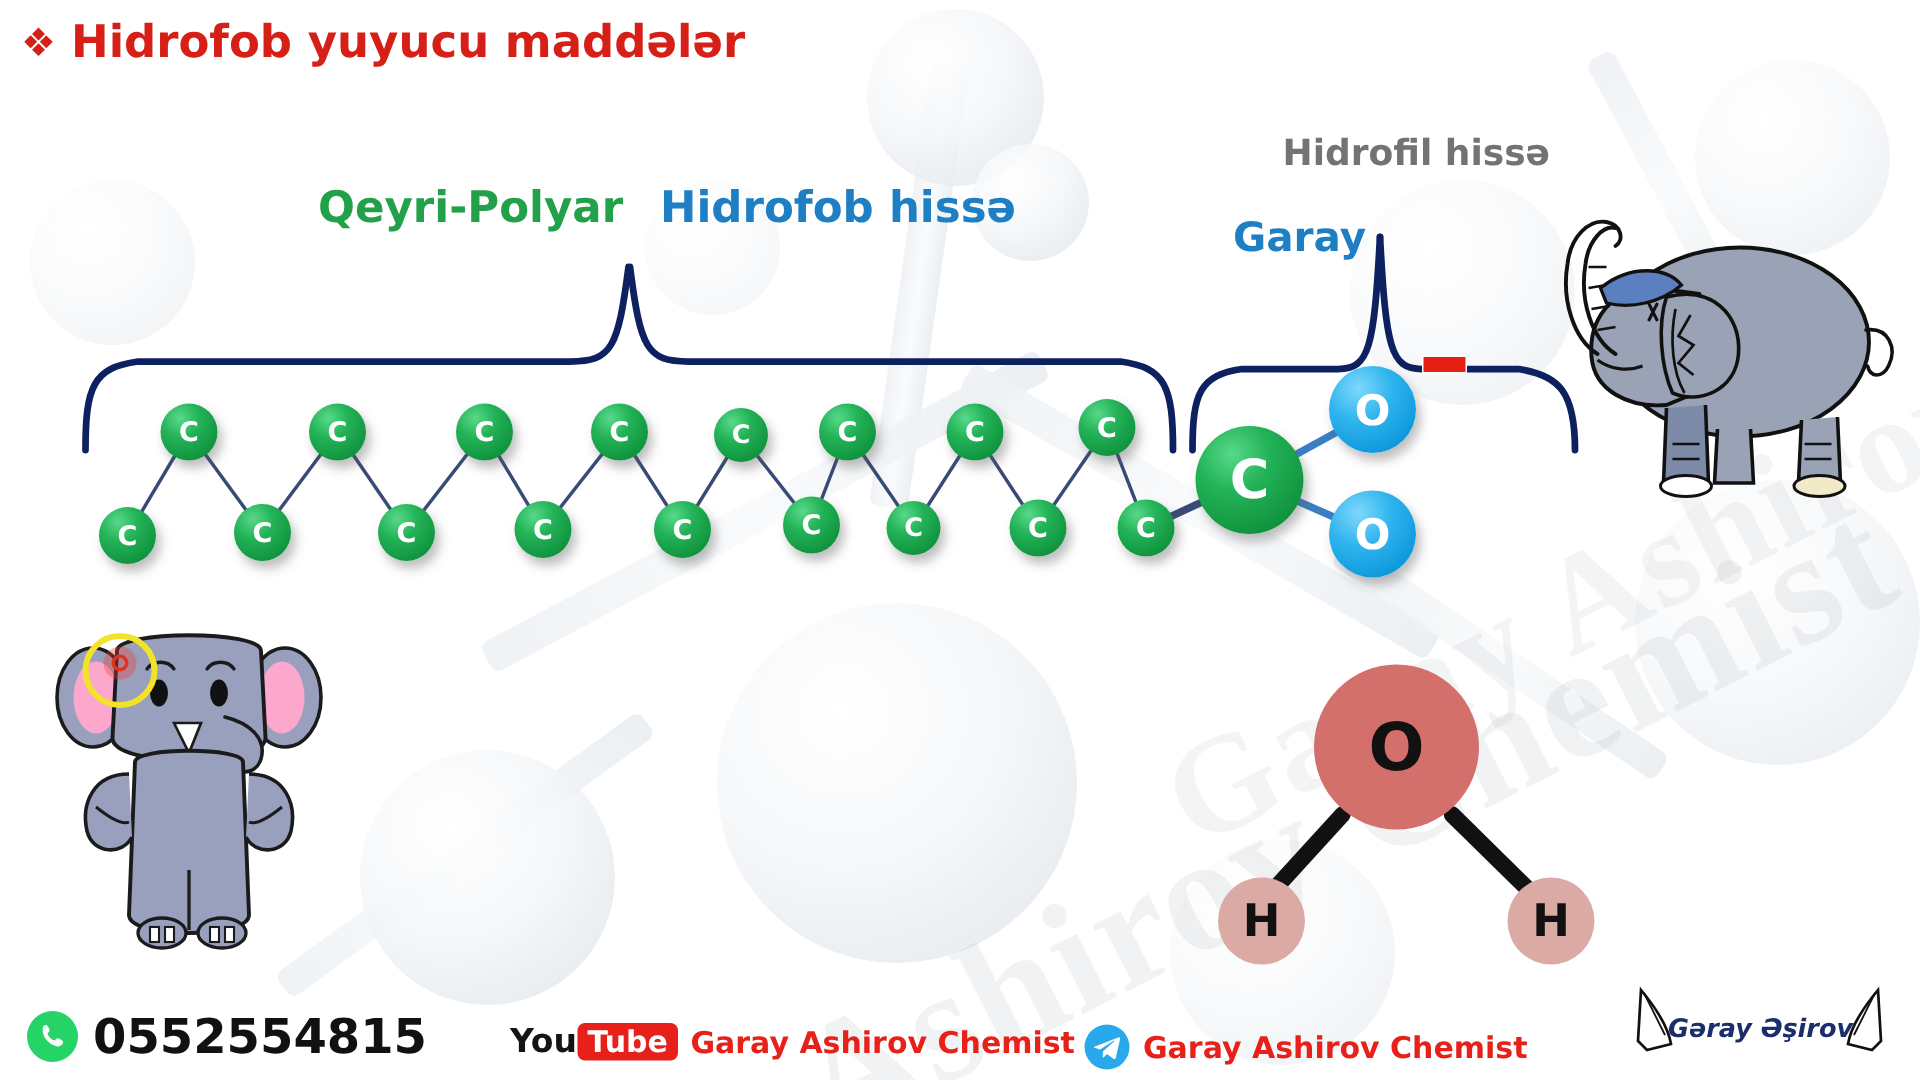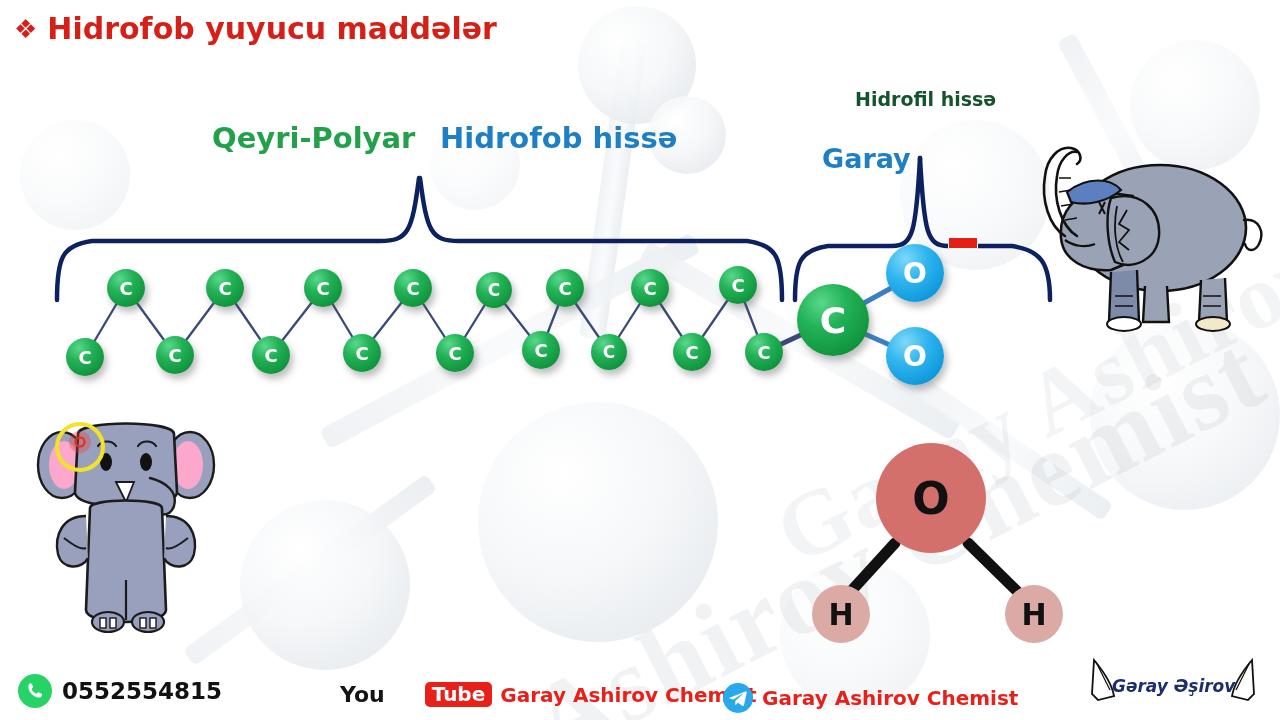--- a/index.html
+++ b/index.html
@@ -72,21 +72,21 @@
   
   .lbl {
     position: absolute;
     font-family: "DejaVu Sans", sans-serif;
     font-weight: 700;
     white-space: nowrap;
     z-index: 10;
   }
   .lbl-nonpolar { left: 212px; top: 121px; font-size: 29px; color: #22a04a; }
   .lbl-hydrophobic { left: 440px; top: 121px; font-size: 29px; color: #1f7fc4; }
-  .lbl-hydrophilic { left: 855px; top: 88px; font-size: 19px; color: #14532d; }
+  .lbl-hydrophilic { left: 855px; top: 88px; font-size: 24px; color: #737373; }
   .lbl-polar { left: 822px; top: 143px; font-size: 27px; color: #1f7fc4; }
 
   
   .vec {
     position: absolute;
     inset: 0;
     z-index: 5;
     pointer-events: none;
   }
 
@@ -136,45 +136,44 @@
     display: flex;
     align-items: center;
     gap: 8px;
     z-index: 12;
   }
   .footer-text {
     font-family: "DejaVu Sans", sans-serif;
     font-weight: 700;
     white-space: nowrap;
   }
-  .phone-text { color: #111111; font-size: 23px; letter-spacing: 0px; }
+  .phone-text { color: #111111; font-size: 32px; letter-spacing: 0px; }
   .yt-text { color: #e8201a; font-size: 20px; }
   .tg-text { color: #e8201a; font-size: 20px; }
 
   .yt-logo {
     display: flex;
     align-items: flex-end;
-    gap: 16px;
+    gap: 0;
   }
   .yt-you {
     color: #141414;
     font-family: "DejaVu Sans", sans-serif;
     font-weight: 700;
     font-size: 22px;
   }
   .yt-tube {
     background: #e8201a;
     color: #ffffff;
     font-family: "DejaVu Sans", sans-serif;
     font-weight: 700;
     font-size: 20px;
     padding: 0 7px;
     border-radius: 5px;
     line-height: 1.25;
-    margin-left: 24px;
   }
 
   .sig-text {
     font-family: "DejaVu Sans", sans-serif;
     font-weight: 700;
     font-size: 17px;
     color: #1b2d6b;
     font-style: italic;
     white-space: nowrap;
   }

